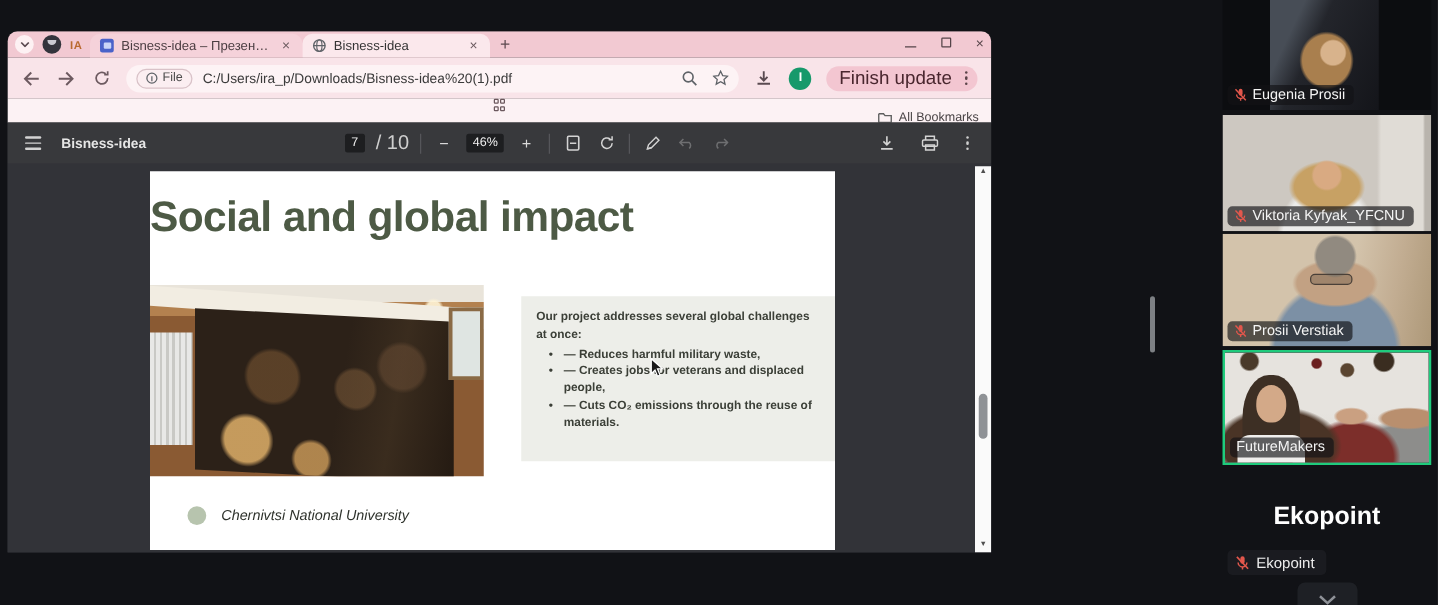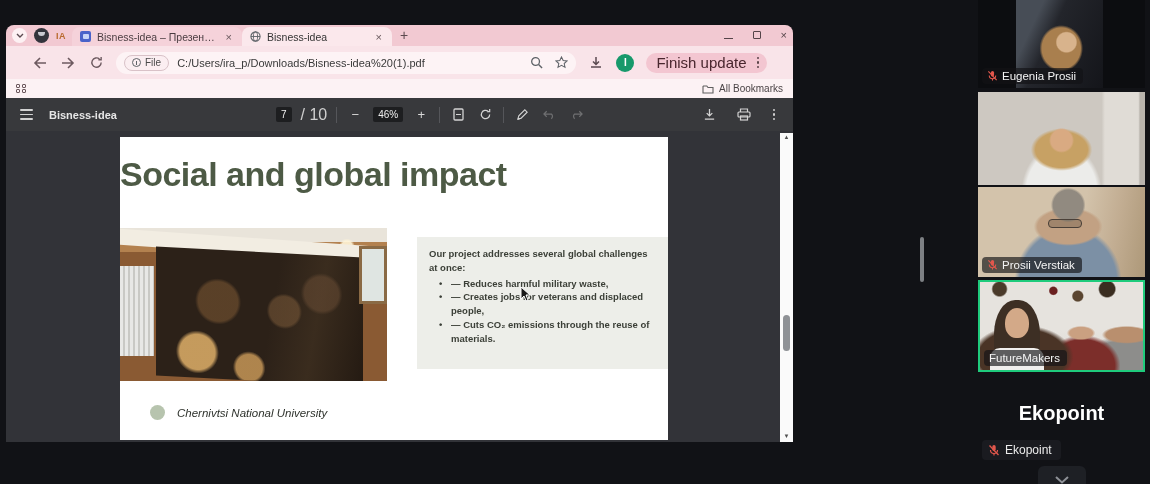--- a/index.html
+++ b/index.html
@@ -26,38 +26,38 @@
   .tab .t-close { font-size:11px; color:#6b5a5f; padding:0 2px; }
   .fav-slides { width:11px; height:11px; border-radius:2px; background:#4a62c9; position:relative; flex:0 0 auto; }
   .fav-slides::after { content:""; position:absolute; left:2.5px; top:3px; width:6px; height:5px; border-radius:1px; background:#c9d4f7; }
   .newtab-btn { font-size:14px; color:#5d4a50; margin-left:8px; line-height:21px; }
   .win-ctls { position:absolute; right:6px; top:0; height:21px; display:flex; align-items:center; gap:20px; }
   .win-ctls span { color:#554449; font-size:11px; line-height:1; }
   .wc-max { width:8px; height:8px; border:1.2px solid #554449; border-radius:1px; display:inline-block; }
   .wc-min { display:inline-block; width:9px; height:1.5px; background:#554449; }
 
   
-  .addr-row { height:33px; background:#f9e4e9; display:flex; align-items:center; padding:0 26px; gap:12px; }
+  .addr-row { height:33px; background:#f9e4e9; display:flex; align-items:center; padding:0 11px; gap:12px; }
   .nav-ic { width:16px; height:16px; flex:0 0 auto; display:flex; align-items:center; justify-content:center; }
   .omnibox { flex:1; height:22px; background:#fdf3f5; border-radius:12px; display:flex; align-items:center; padding:0 8px; gap:8px; min-width:0; }
   .file-chip { display:flex; align-items:center; gap:4px; background:#fbeef1; border:1px solid #d9c2c8; border-radius:10px;
                height:16px; padding:0 7px; font-size:10px; color:#4a4a4a; flex:0 0 auto; }
   .info-ic { width:9px; height:9px; border:1px solid #5f6368; border-radius:50%; position:relative; }
   .info-ic::after { content:""; position:absolute; left:3.2px; top:2px; width:1.2px; height:4px; background:#5f6368; }
   .url-text { font-size:11px; color:#3a3a3a; white-space:nowrap; overflow:hidden; flex:1; }
   .omni-icons { display:flex; gap:12px; align-items:center; flex:0 0 auto; }
   .avatar { width:18px; height:18px; border-radius:50%; background:#17996b; color:#fff; font-size:10px; font-weight:bold;
             display:flex; align-items:center; justify-content:center; flex:0 0 auto; }
   .update-pill { height:20px; background:#f3c6d1; border-radius:11px; display:flex; align-items:center; gap:6px;
                  padding:0 4px 0 10px; font-size:15px; color:#49262e; font-weight:400; flex:0 0 auto; }
   .kebab { display:inline-flex; flex-direction:column; gap:2px; padding:0 4px; }
   .kebab i { width:2.5px; height:2.5px; border-radius:50%; background:#5a4348; }
 
   
-  .bm-bar { height:19px; background:#fcf2f4; display:flex; align-items:center; padding:0 10px; }
+  .bm-bar { height:19px; background:#fcf2f4; display:flex; align-items:center; padding:0 10px;flex-direction:column; }
   .grid-ic { display:grid; grid-template-columns:4px 4px; grid-gap:1.5px; }
   .grid-ic i { width:4px; height:4px; border:1.2px solid #6b585d; border-radius:1px; }
   .allbm { margin-left:auto; display:flex; align-items:center; gap:5px; font-size:10px; color:#4a4446; }
 
   
   .pdf-toolbar { height:33px; background:#38393c; display:flex; align-items:center; padding:0 14px; color:#d9d9d9; }
   .burger { display:flex; flex-direction:column; gap:3px; margin-right:16px; }
   .burger i { width:13px; height:1.6px; background:#d3d3d3; border-radius:1px; }
   .pdf-title { font-size:11px; font-weight:600; color:#e6e6e6; }
   .pdf-center { position:absolute; left:270px; display:flex; align-items:center; gap:9px; }
@@ -390,20 +390,29 @@
             <path d="M2.5 6a3.5 3.5 0 0 0 7 0" fill="none" stroke="#e2574c" stroke-width="1.2"></path>
             <line x1="6" y1="9.5" x2="6" y2="11.5" stroke="#e2574c" stroke-width="1.2"></line>
             <line x1="1.5" y1="1.5" x2="10.5" y2="11" stroke="#e2574c" stroke-width="1.3"></line>
           </svg>
         <span class="nm">Eugenia Prosii</span>
       </div>
     </div>
 
     <div class="tile tile2">
       <div class="vid"></div>
+      <div class="name-chip">
+        <svg width="11" height="12" viewBox="0 0 12 13">
+            <rect x="4.3" y="1" width="3.4" height="6" rx="1.7" fill="#e2574c"></rect>
+            <path d="M2.5 6a3.5 3.5 0 0 0 7 0" fill="none" stroke="#e2574c" stroke-width="1.2"></path>
+            <line x1="6" y1="9.5" x2="6" y2="11.5" stroke="#e2574c" stroke-width="1.2"></line>
+            <line x1="1.5" y1="1.5" x2="10.5" y2="11" stroke="#e2574c" stroke-width="1.3"></line>
+          </svg>
+        <span class="nm">Viktoria Kyfyak_YFCNU</span>
+      </div>
     </div>
 
     <div class="tile tile3">
       <div class="vid">
           <span class="glasses"></span>
         </div>
       <div class="name-chip">
         <svg width="11" height="12" viewBox="0 0 12 13">
             <rect x="4.3" y="1" width="3.4" height="6" rx="1.7" fill="#e2574c"></rect>
             <path d="M2.5 6a3.5 3.5 0 0 0 7 0" fill="none" stroke="#e2574c" stroke-width="1.2"></path>

